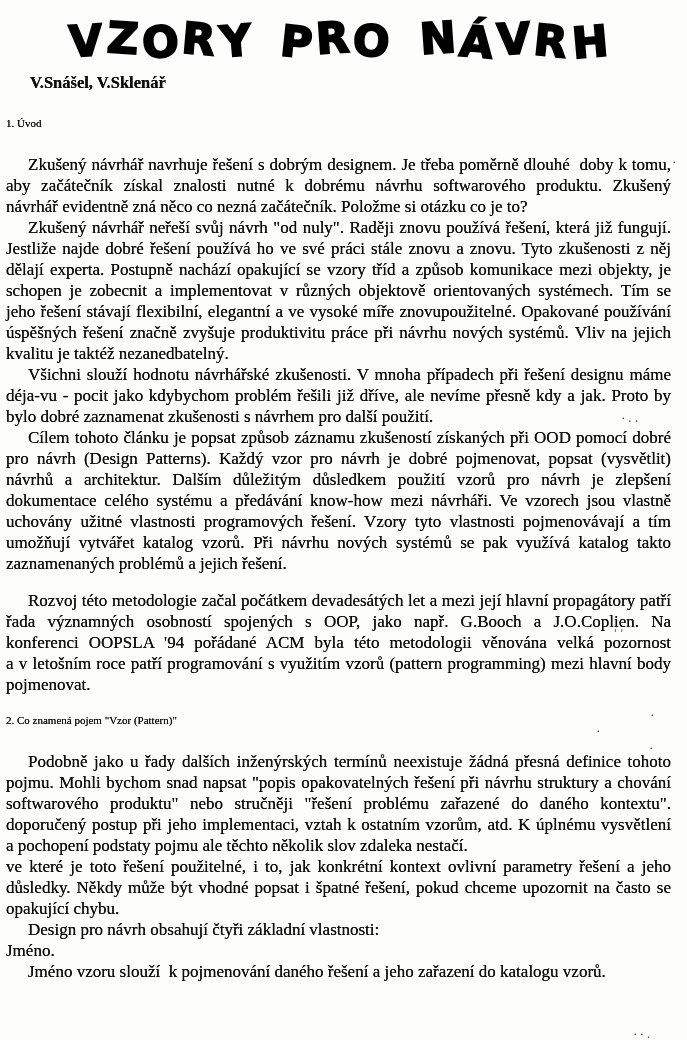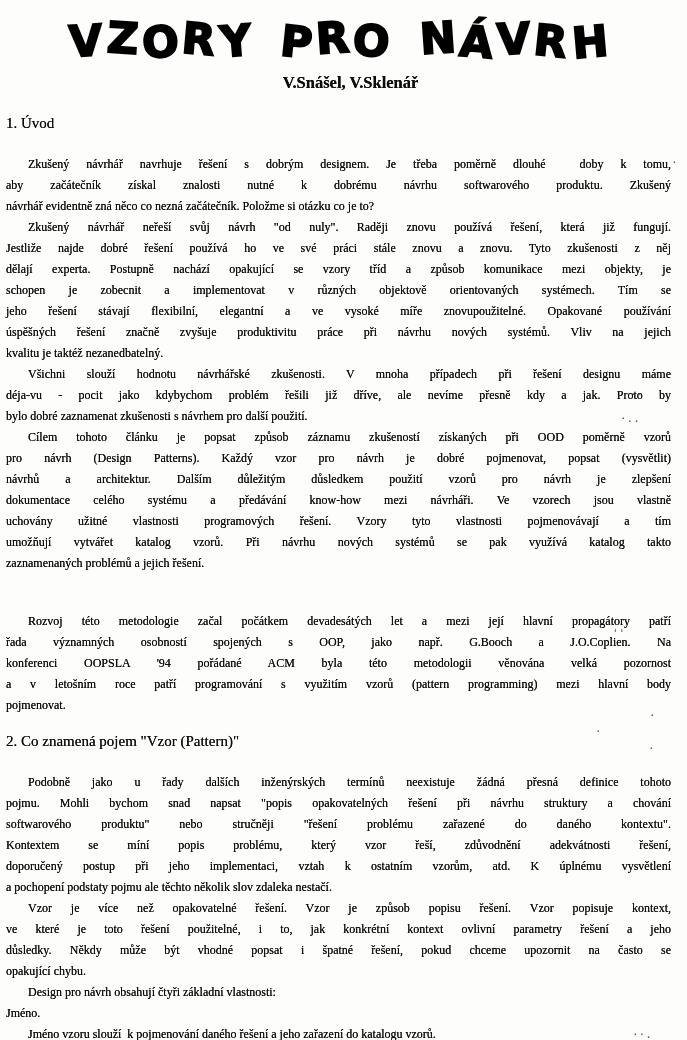--- a/index.html
+++ b/index.html
@@ -22,34 +22,34 @@
   }
   .title .ch{
     display:inline-block;
     font-size:43px;line-height:56px;
     -webkit-text-stroke:2px #000;
     margin:0 2px;
     color:#000;
   }
   .title .sp{display:inline-block;width:26px;}
   .authors{
-    text-align:center;
+    text-align:left;
     font-weight:bold;
     font-size:16.5px;line-height:21px;
     margin:2px 0 0 24px;
     text-shadow:0 0 .6px rgba(0,0,0,.85);
   }
-  .h{font-size:15px;line-height:21px;text-shadow:0 0 .6px rgba(0,0,0,.85);}
+  .h{font-size:11px;line-height:21px;text-shadow:0 0 .6px rgba(0,0,0,.85);}
   .h1{margin-top:20px;}
   .h2{margin-top:15px;}
   .para{margin:0;}
   .para.lead{margin-top:20px;}
-  .para.gap{margin-top:37px;font-family:Liberation Serif, serif;}
+  .para.gap{margin-top:16px;font-family:Liberation Serif, serif;}
   .tline{
-    font-size:12px;line-height:21px;
+    font-size:17px;line-height:21px;
     text-align:justify;
     -moz-text-align-last:justify;
     text-align-last:justify;
     text-shadow:0 0 .6px rgba(0,0,0,.85);
   }
   .tline.last{text-align-last:left;-moz-text-align-last:left;}
   .tline.first{text-indent:22px;}
   .artifact{
     position:absolute;
     font-size:11px;line-height:10px;
@@ -82,21 +82,21 @@
           <div class="tline">jeho řešení stávají flexibilní, elegantní a ve vysoké míře znovupoužitelné. Opakované používání</div>
           <div class="tline">úspěšných řešení značně zvyšuje produktivitu práce při návrhu nových systémů. Vliv na jejich</div>
           <div class="tline last">kvalitu je taktéž nezanedbatelný.</div>
         </div>
         <div class="para">
           <div class="tline first">Všichni slouží hodnotu návrhářské zkušenosti. V mnoha případech při řešení designu máme</div>
           <div class="tline">déja-vu - pocit jako kdybychom problém řešili již dříve, ale nevíme přesně kdy a jak. Proto by</div>
           <div class="tline last">bylo dobré zaznamenat zkušenosti s návrhem pro další použití.</div>
         </div>
         <div class="para">
-          <div class="tline first">Cílem tohoto článku je popsat způsob záznamu zkušeností získaných při OOD poměrně vzorů</div>
+          <div class="tline first">Cílem tohoto článku je popsat způsob záznamu zkušeností získaných při OOD pomocí dobré</div>
           <div class="tline">pro návrh (Design Patterns). Každý vzor pro návrh je dobré pojmenovat, popsat (vysvětlit)</div>
           <div class="tline">návrhů a architektur. Dalším důležitým důsledkem použití vzorů pro návrh je zlepšení</div>
           <div class="tline">dokumentace celého systému a předávání know-how mezi návrháři. Ve vzorech jsou vlastně</div>
           <div class="tline">uchovány užitné vlastnosti programových řešení. Vzory tyto vlastnosti pojmenovávají a tím</div>
           <div class="tline">umožňují vytvářet katalog vzorů. Při návrhu nových systémů se pak využívá katalog takto</div>
           <div class="tline last">zaznamenaných problémů a jejich řešení.</div>
         </div>
         <div class="para gap">
           <div class="tline first">Rozvoj této metodologie začal počátkem devadesátých let a mezi její hlavní propagátory patří</div>
           <div class="tline">řada významných osobností spojených s OOP, jako např. G.Booch a J.O.Coplien. Na</div>
@@ -105,26 +105,24 @@
           <div class="tline last">pojmenovat.</div>
         </div>
       </div>
 
     <div class="h h2">2. Co znamená pojem "Vzor (Pattern)"</div>
     <div>
         <div class="para lead">
           <div class="tline first">Podobně jako u řady dalších inženýrských termínů neexistuje žádná přesná definice tohoto</div>
           <div class="tline">pojmu. Mohli bychom snad napsat "popis opakovatelných řešení při návrhu struktury a chování</div>
           <div class="tline">softwarového produktu" nebo stručněji "řešení problému zařazené do daného kontextu".</div>
-          <div class="tline">Kontextem se míní popis problému, který vzor řeší, zdůvodnění adekvátnosti řešení,</div>
           <div class="tline">doporučený postup při jeho implementaci, vztah k ostatním vzorům, atd. K úplnému vysvětlení</div>
           <div class="tline last">a pochopení podstaty pojmu ale těchto několik slov zdaleka nestačí.</div>
         </div>
         <div class="para">
-          <div class="tline first">Vzor je více než opakovatelné řešení. Vzor je způsob popisu řešení. Vzor popisuje kontext,</div>
           <div class="tline">ve které je toto řešení použitelné, i to, jak konkrétní kontext ovlivní parametry řešení a jeho</div>
           <div class="tline">důsledky. Někdy může být vhodné popsat i špatné řešení, pokud chceme upozornit na často se</div>
           <div class="tline last">opakující chybu.</div>
         </div>
         <div class="para">
           <div class="tline last first">Design pro návrh obsahují čtyři základní vlastnosti:</div>
         </div>
         <div class="para">
           <div class="tline last">Jméno.</div>
         </div>

